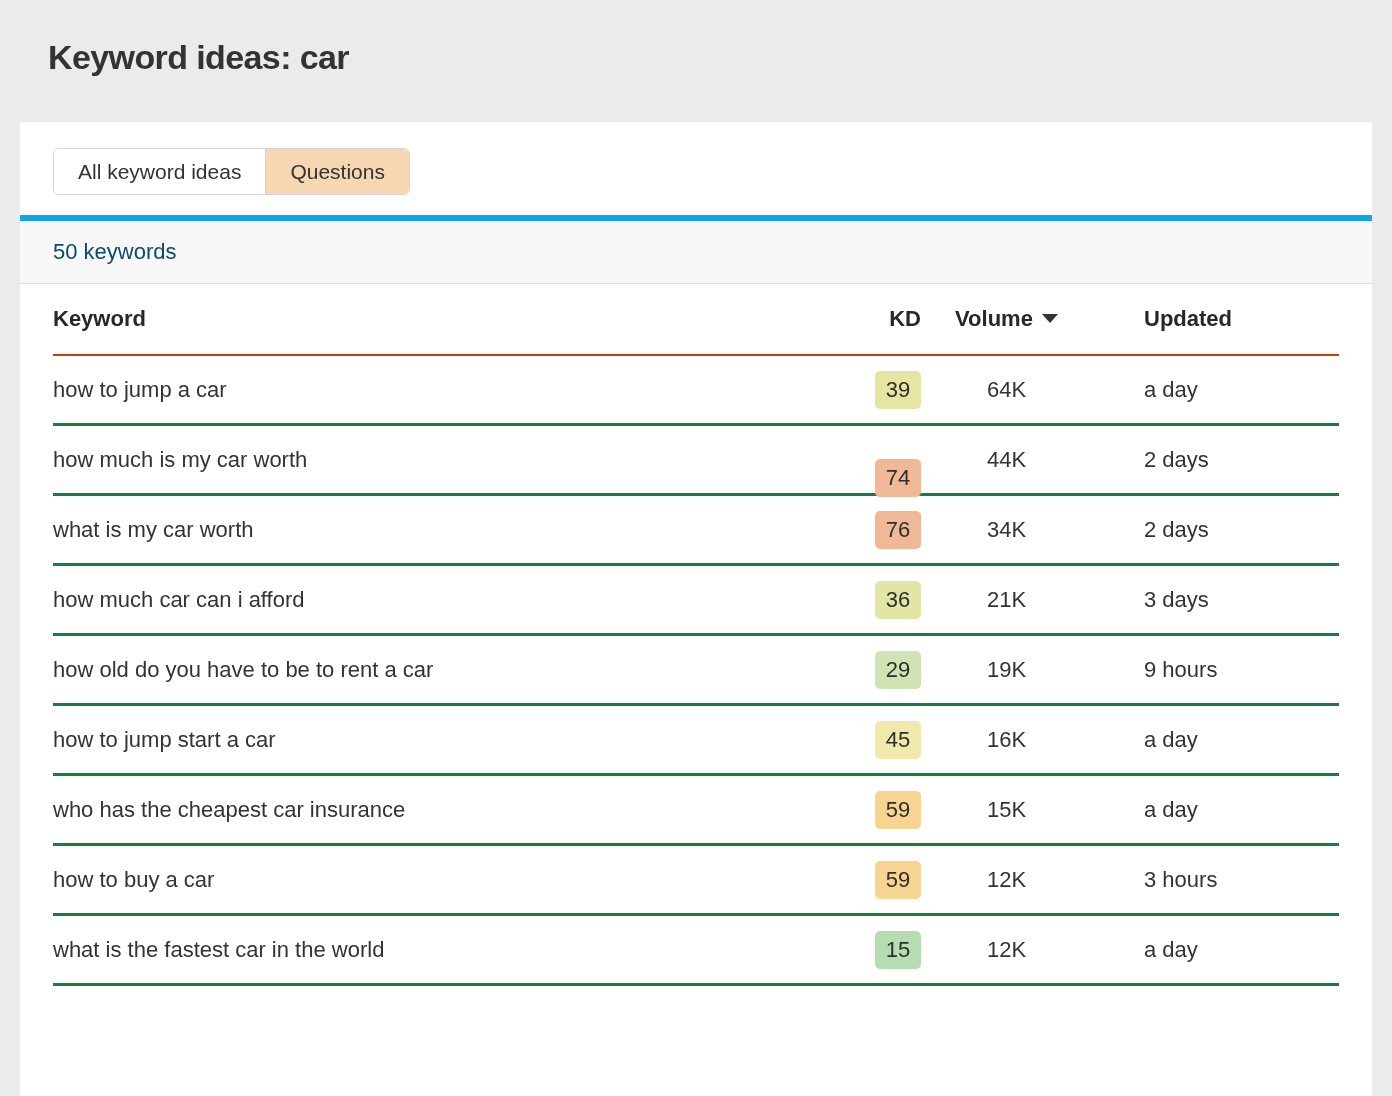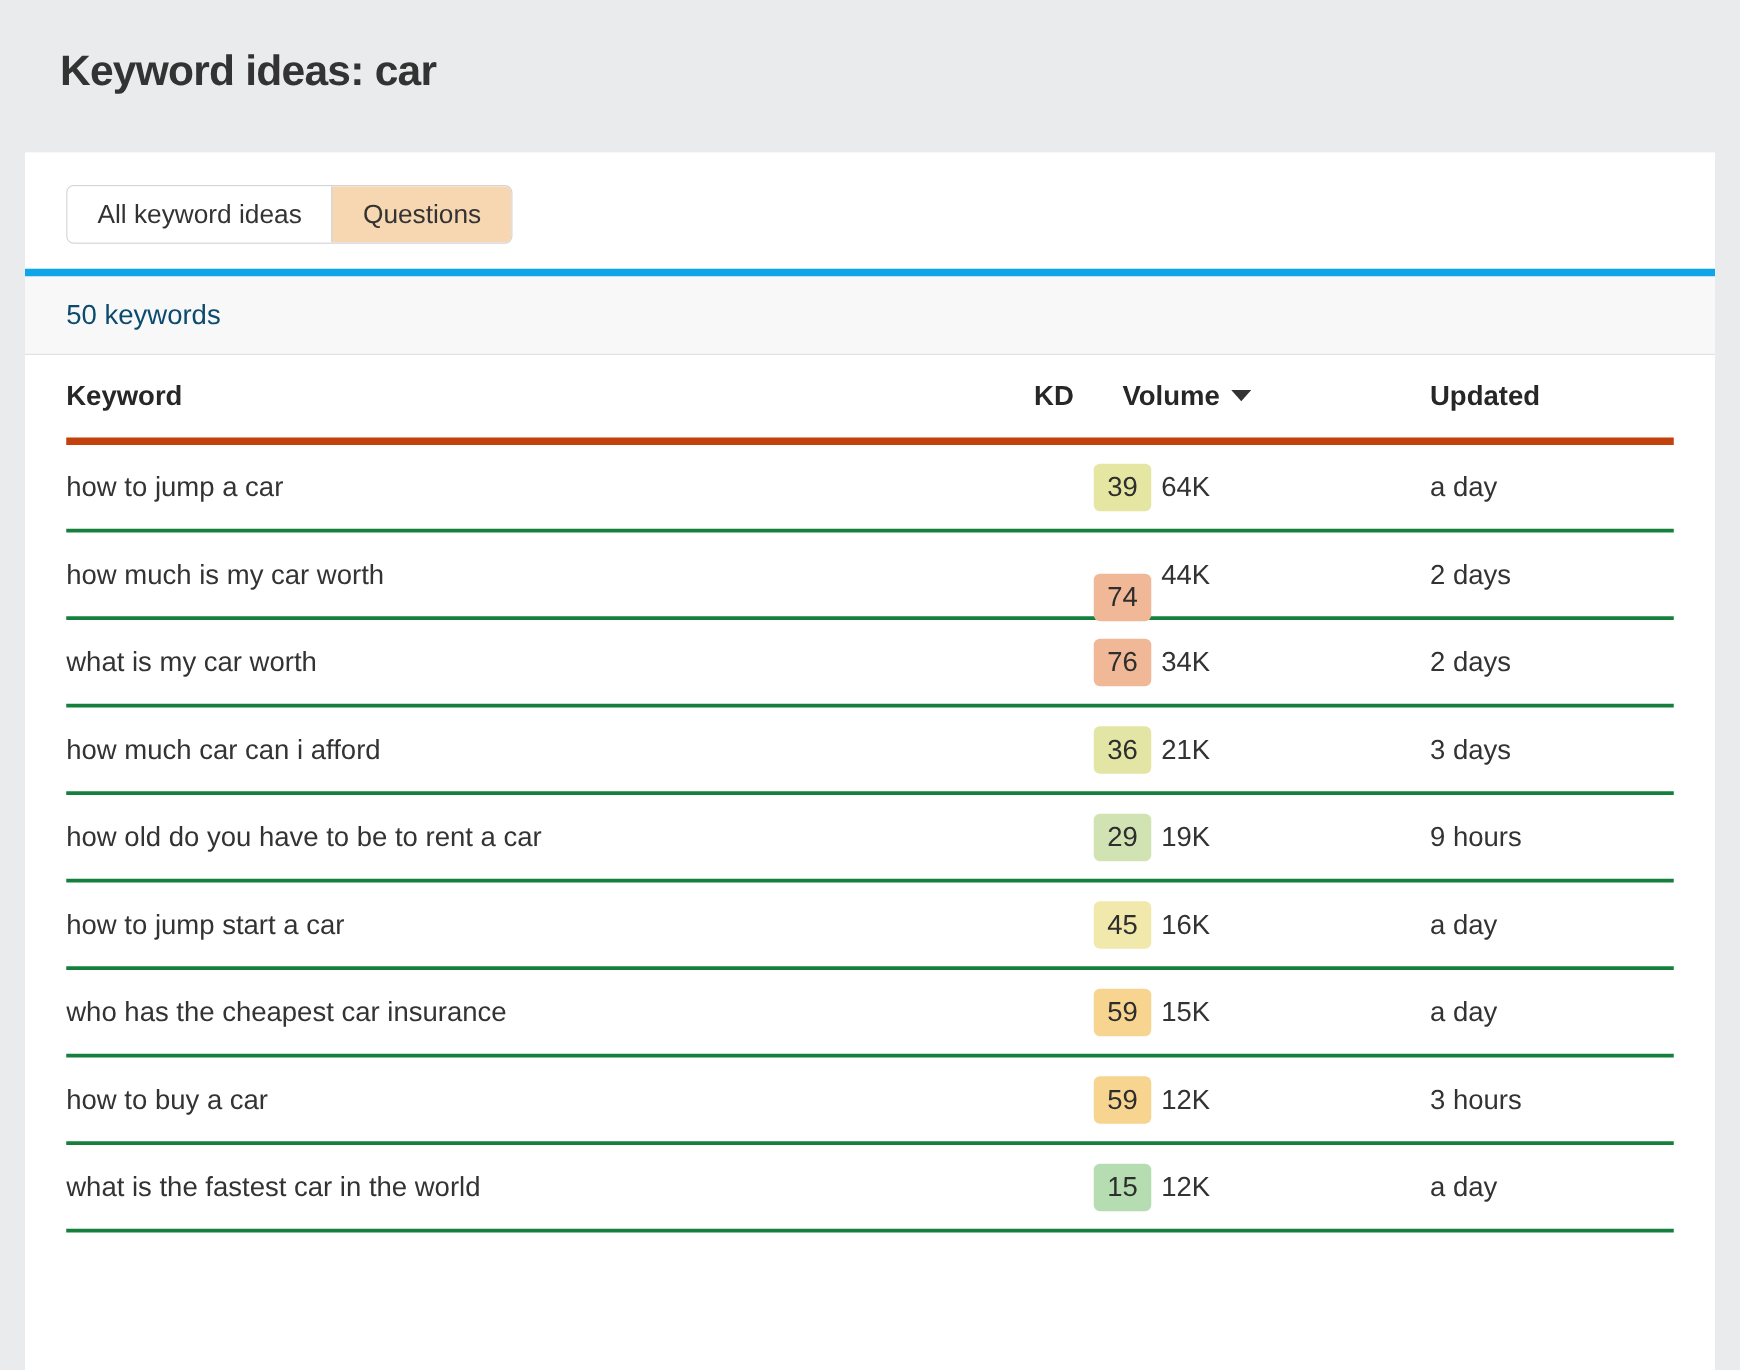--- a/index.html
+++ b/index.html
@@ -103,22 +103,21 @@
   }
   .trow {
     display: flex;
     align-items: center;
     height: 70px;
     box-sizing: border-box;
     border-bottom: 3px solid #15803d;
   }
   .trow.header {
     height: 72px;
-    border-bottom: 6px solid #c2410c;
-    gap: 31px;
+    border-bottom: 2px solid #c2410c;
   }
   .trow.header .c {
     font-weight: bold;
     font-size: 22px;
     color: #272727;
   }
 
   .c {
     font-size: 22px;
     color: #333333;
@@ -136,21 +135,21 @@
     width: 90px;
     flex: 0 0 90px;
     display: flex;
     justify-content: flex-end;
     align-items: center;
     padding-right: 8px;
   }
   .c-volume {
     width: 160px;
     flex: 0 0 160px;
-    text-align: left;
+    text-align: center;
     padding-right: 5px;
   }
   .c-updated {
     width: 250px;
     flex: 0 0 250px;
     text-align: left;
     padding-left: 55px;
   }
 
   .sort-caret {

